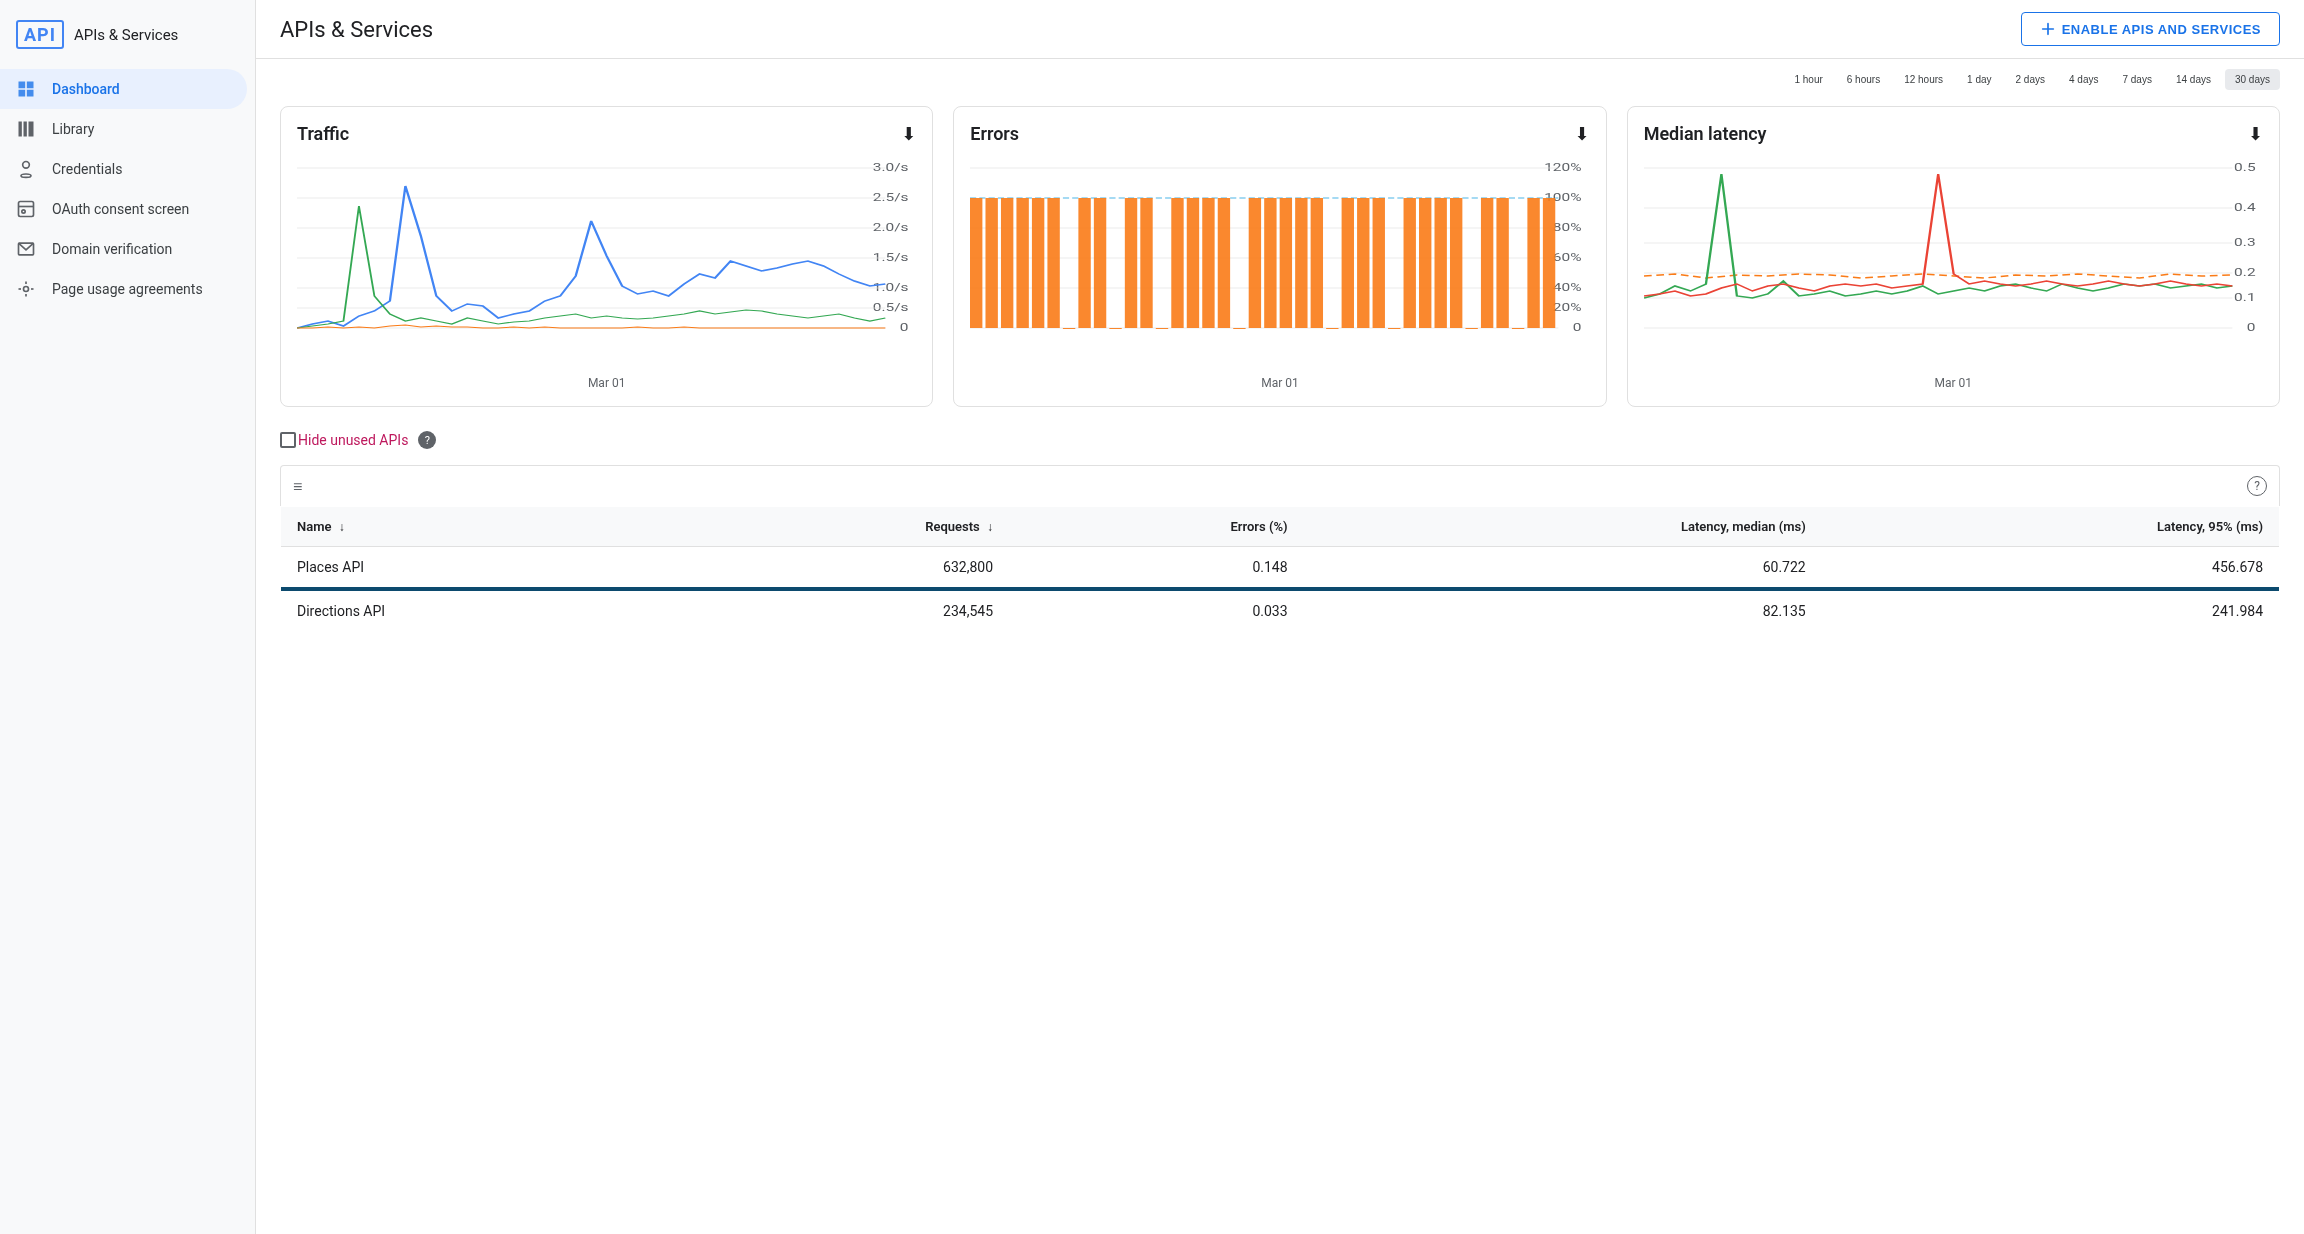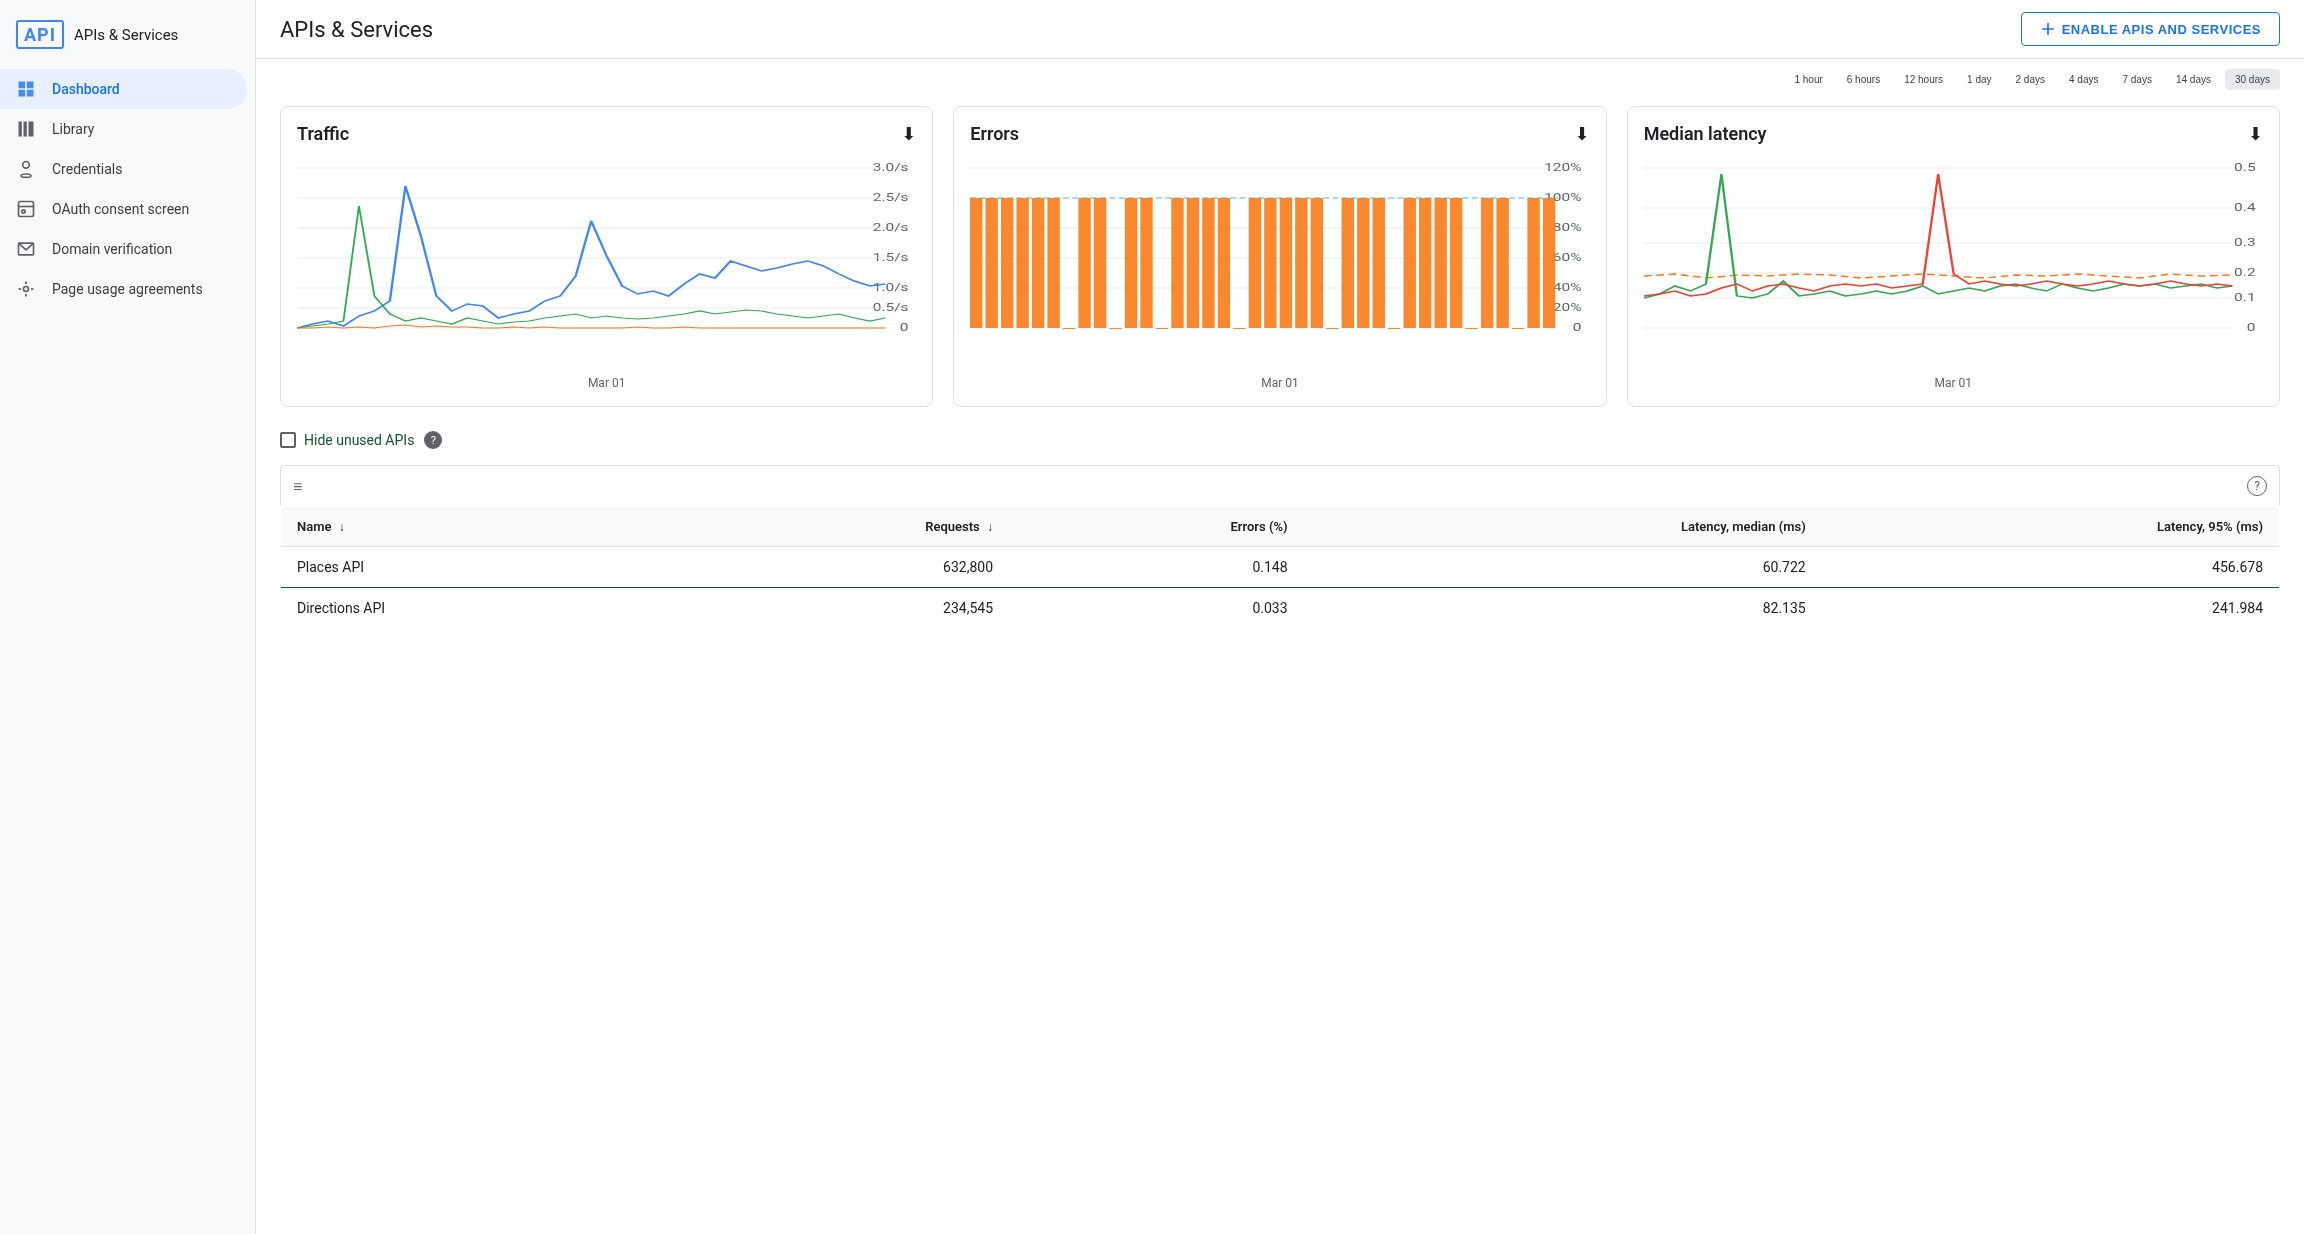--- a/index.html
+++ b/index.html
@@ -167,24 +167,24 @@
     
     .controls-row {
       display: flex;
       align-items: center;
       padding: 8px 24px 16px 24px;
       gap: 10px;
     }
     .checkbox-label {
       display: flex;
       align-items: center;
-      gap: 8px;
+      gap: 2px;
       cursor: pointer;
       font-size: 14px;
-      color: #14532d;
+      color: #be185d;
       justify-content: center;
     }
     .checkbox-box {
       width: 16px;
       height: 16px;
       border: 2px solid #5f6368;
       border-radius: 2px;
       background: #fff;
     }
     .help-icon {
@@ -252,21 +252,21 @@
       text-align: left;
       font-size: 13px;
       font-weight: 600;
       color: #202124;
     }
     th.num { text-align: right; }
     td {
       padding: 12px 16px;
       font-size: 14px;
       color: #202124;
-      border-bottom: 1px solid #0c4a6e;
+      border-bottom: 4px solid #0c4a6e;
     }
     td.num { text-align: right; }
     tr:last-child td { border-bottom: none; }
 
     .sort-icon { font-size: 12px; margin-left: 4px; }
   </style>
 </head>
 <body>
 
 <nav id="sidebar">

